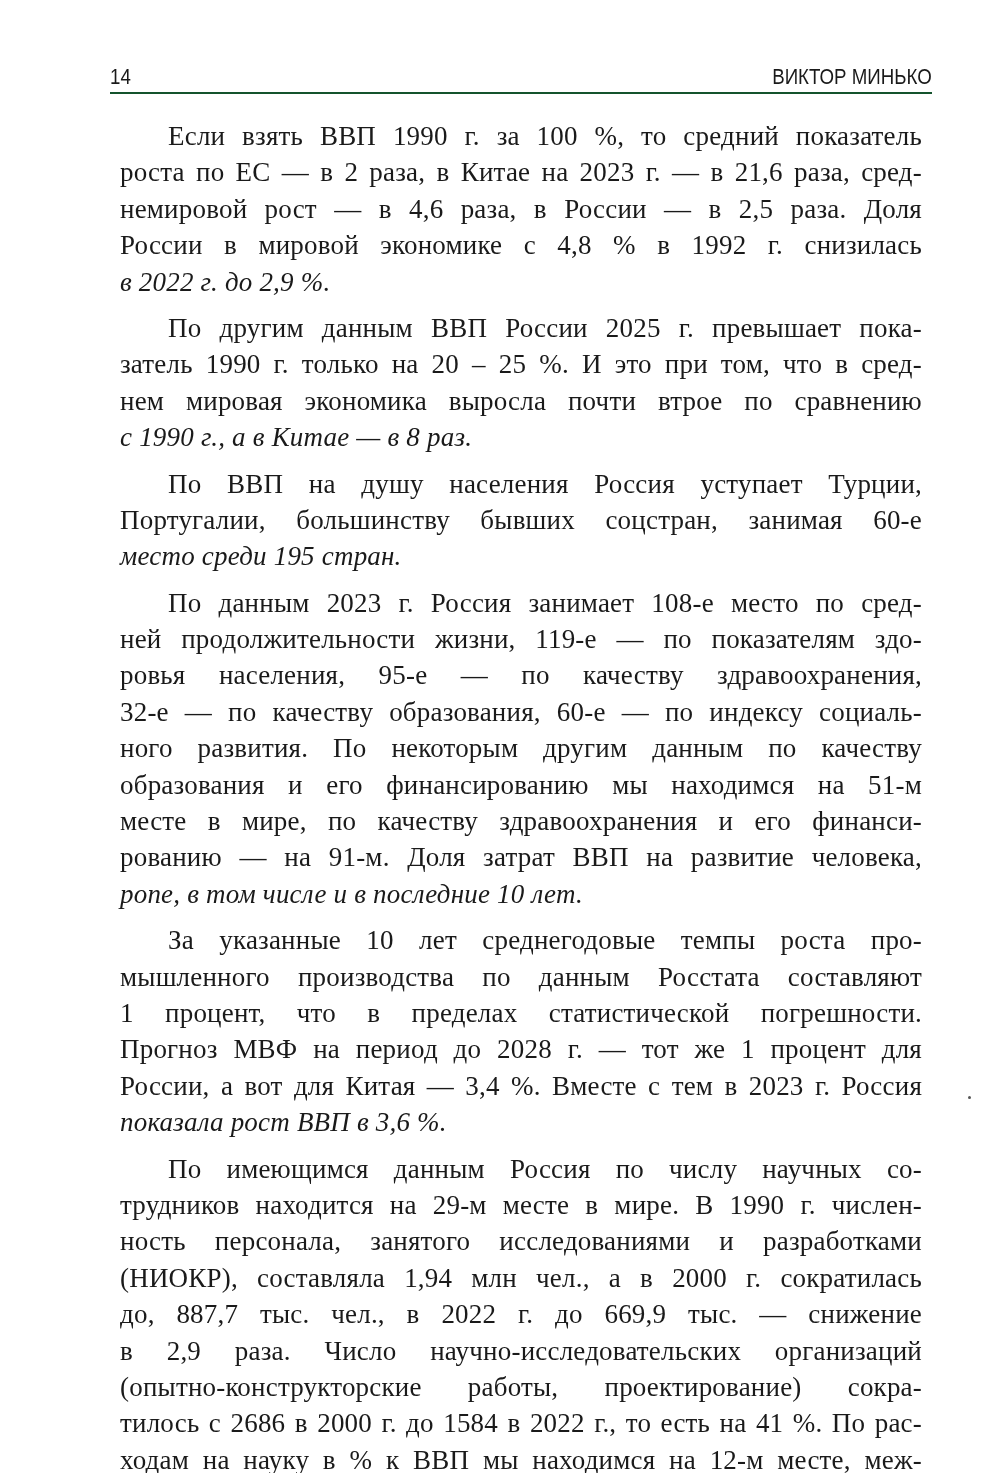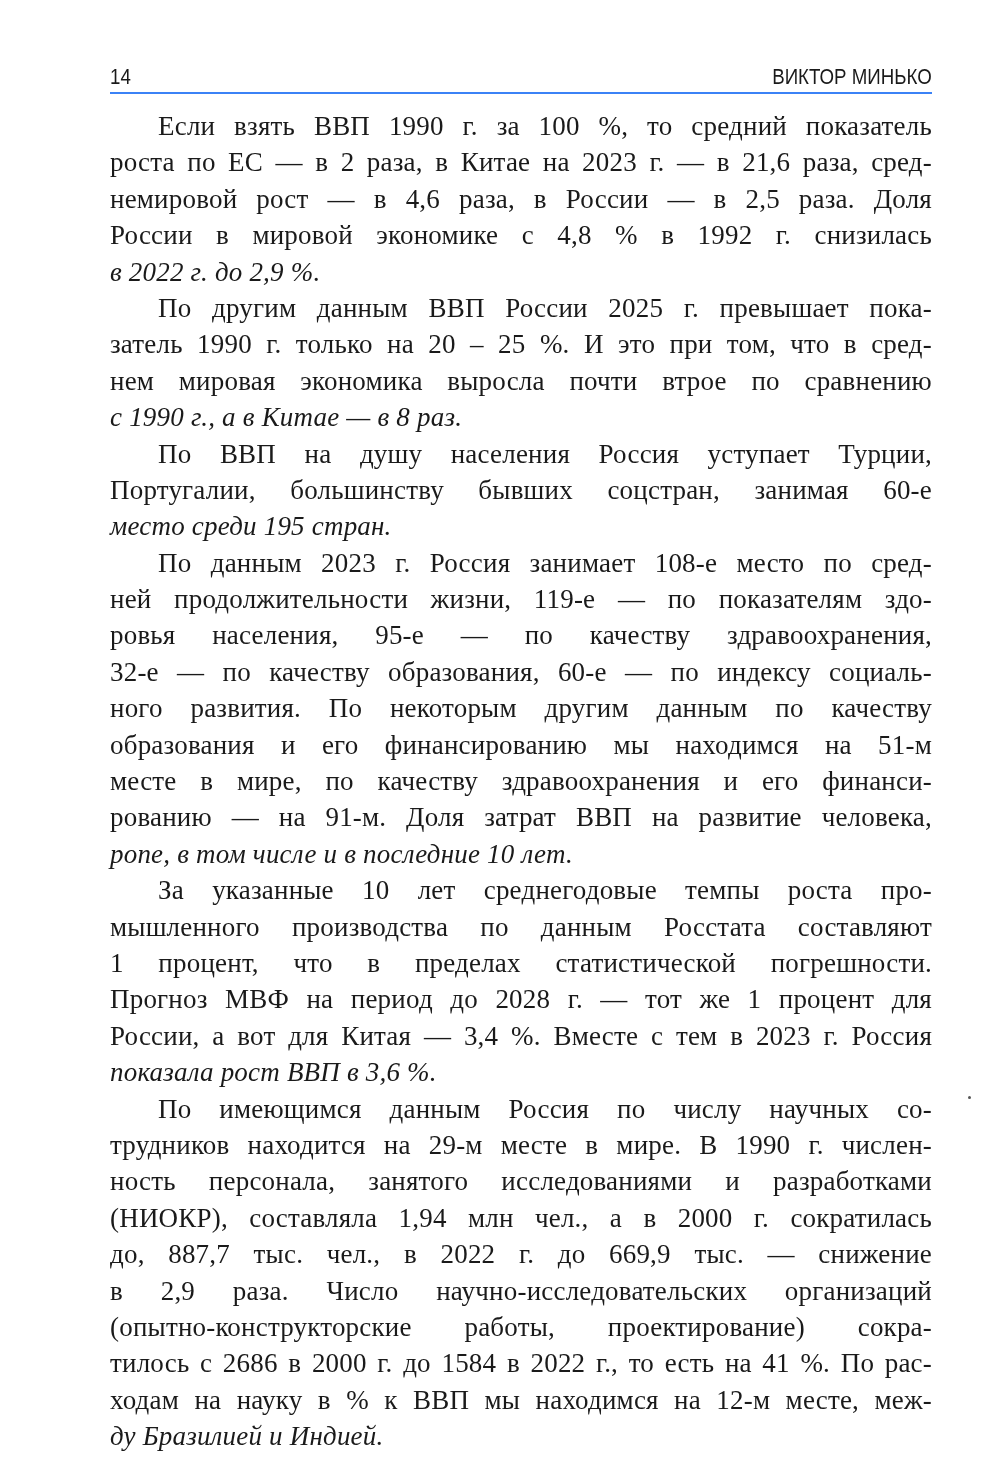--- a/index.html
+++ b/index.html
@@ -3,27 +3,27 @@
 <meta charset="utf-8">
 <style>
   html, body { margin: 0; padding: 0; background: #ffffff; }
   body {
     width: 1000px; height: 1473px; position: relative; overflow: hidden;
     font-family: "DejaVu Serif", "Liberation Serif", serif;
     color: #1a1a1a;
   }
   .header {
     position: absolute; left: 110px; top: 62px; width: 822px; height: 30px;
-    border-bottom: 2px solid #3b82f6;
+    border-bottom: 2px solid #14532d;
     font-family: "Liberation Sans", "DejaVu Sans", sans-serif;
   }
   .header .page-num { position: absolute; left: 0; top: 2px; font-size: 22px; letter-spacing: 0px; transform: scaleX(0.85); transform-origin: left; }
   .header .author { position: absolute; right: 0; top: 2px; font-size: 22px; transform: scaleX(0.85); transform-origin: right; }
   .body-text { position: absolute; left: 110px; top: 108px; width: 822px; }
-  .para { margin: 0; }
+  .para { margin: 10px; }
   .line {
     display: block; height: 36.4px; line-height: 36.4px;
     font-size: 27px; white-space: nowrap;
     text-align: justify; text-align-last: justify;
     font-family: "Liberation Serif", "DejaVu Serif", serif;
     letter-spacing: 0.2px;
   }
   .line.first { padding-left: 48px; }
   .line.last { text-align-last: left; font-style: italic; }
   .stray-mark { position: absolute; left: 968px; top: 1096px; width: 3px; height: 3px; background: #555; border-radius: 50%; }

